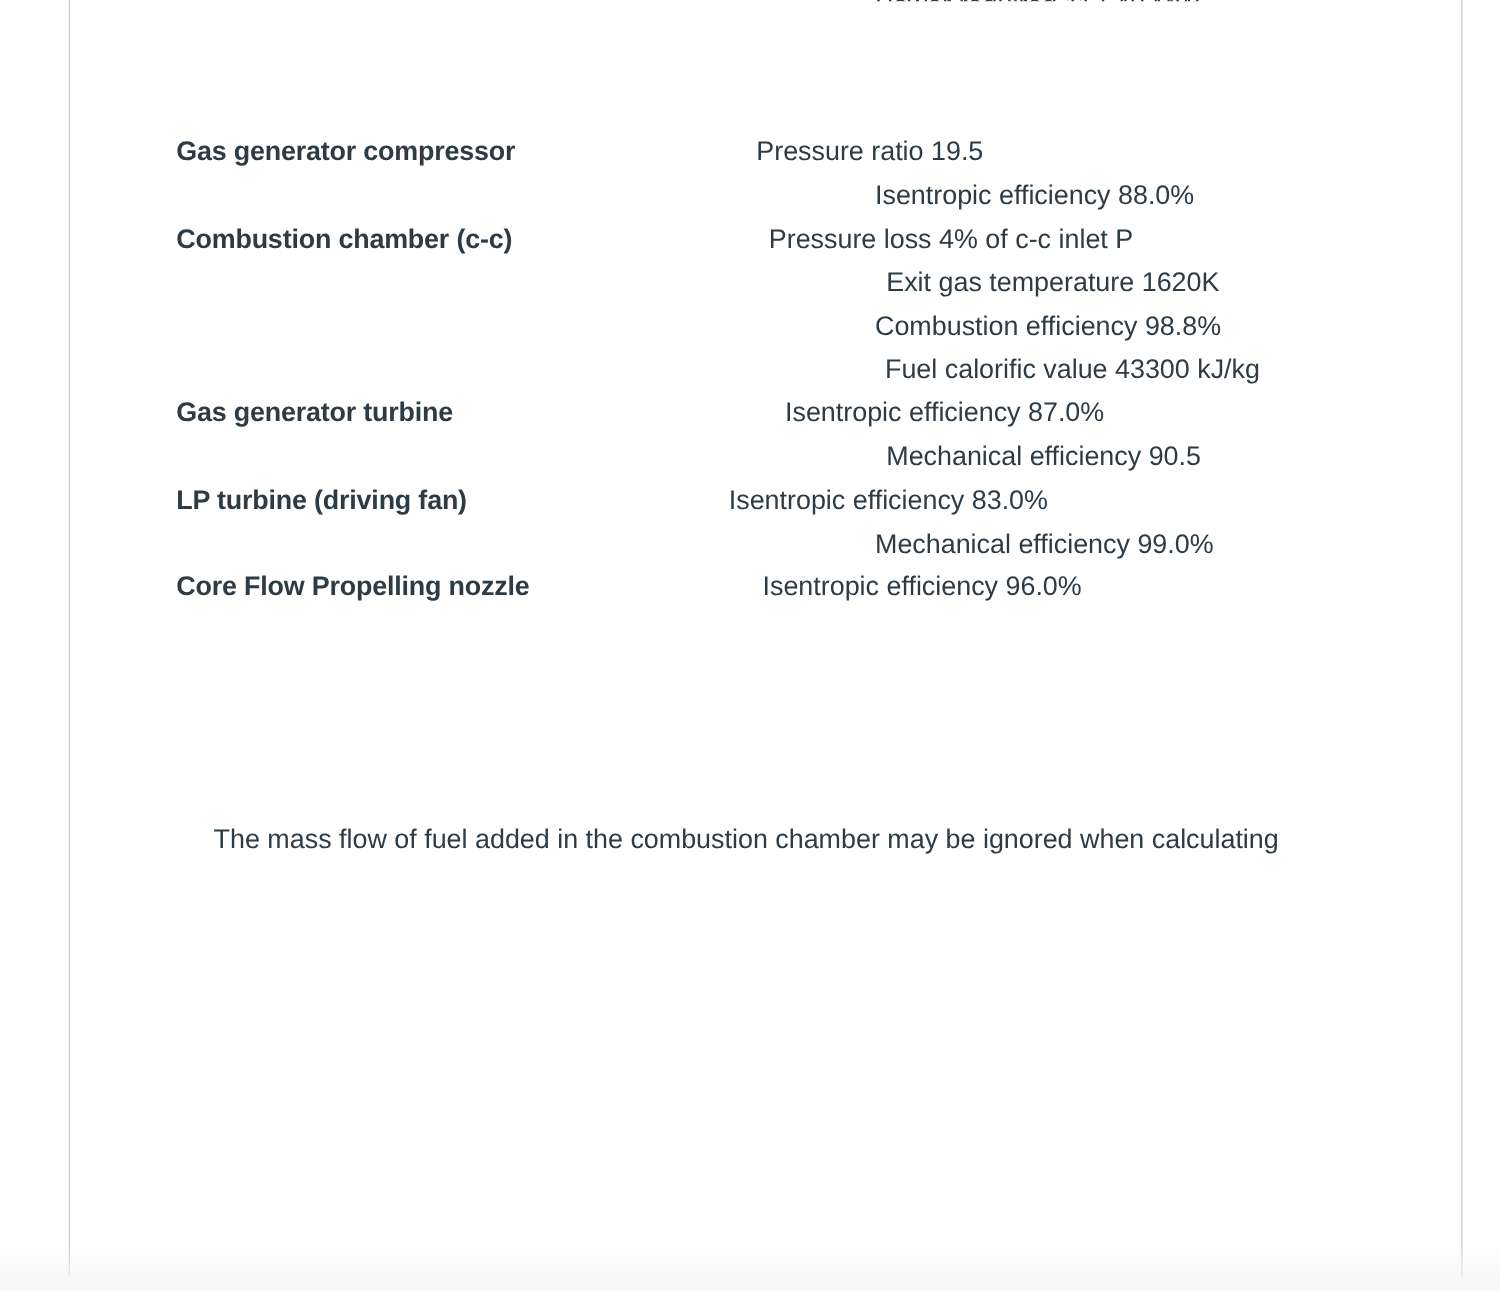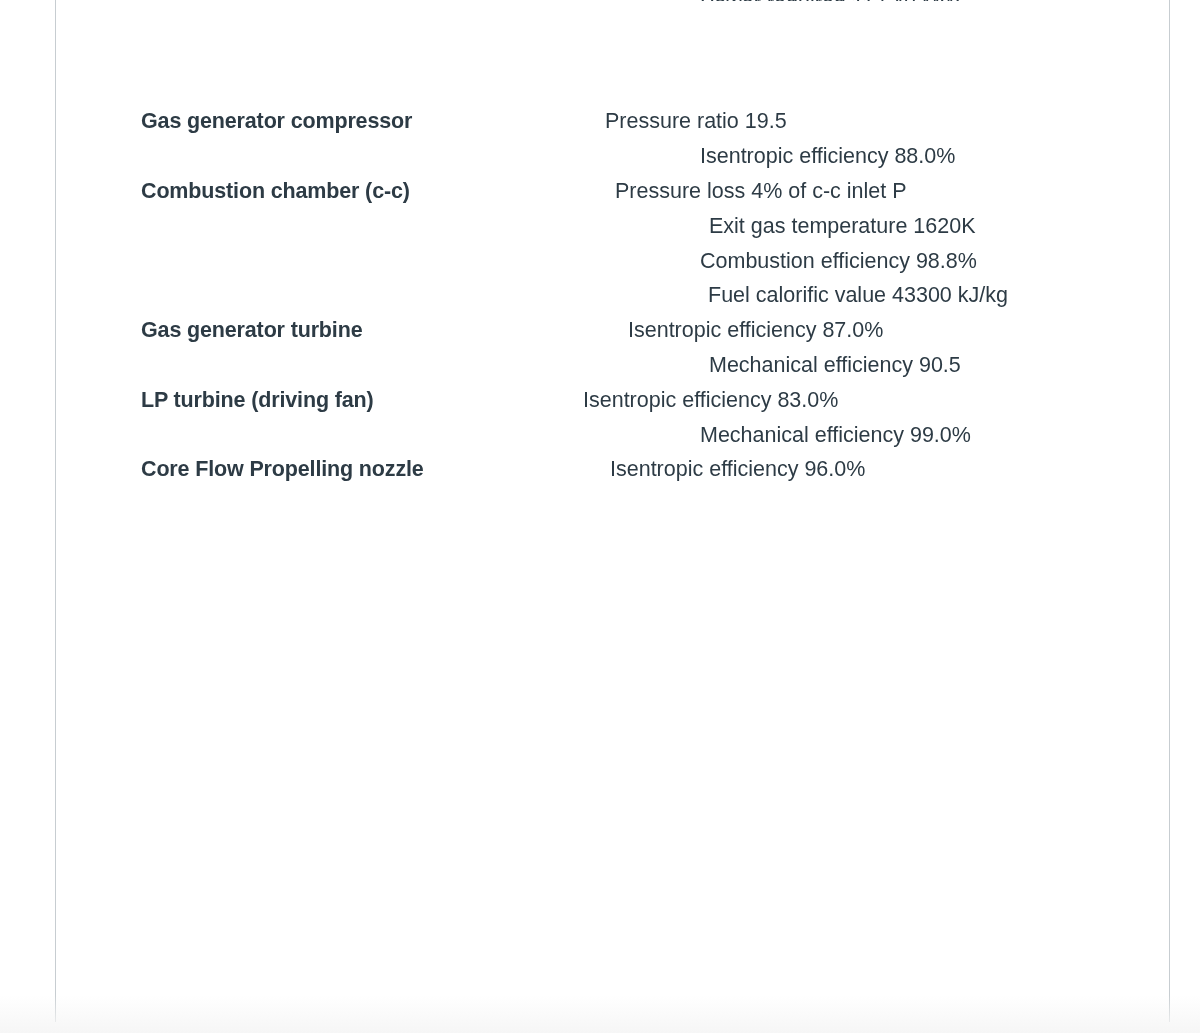--- a/index.html
+++ b/index.html
@@ -100,20 +100,21 @@
   <div id="content">
 
     <div class="spec-block">
       <div class="clipped-top">
         <span class="spec-value" style="left:559px;">Power required 11.540 MW</span>
       </div>
       <div id="spec-rows"><div class="spec-row"><span class="spec-label">Gas generator compressor</span><span class="spec-value" style="left: 464px;">Pressure ratio 19.5</span></div><div class="spec-row"><span class="spec-value" style="left: 559px;">Isentropic efficiency 88.0%</span></div><div class="spec-row"><span class="spec-label">Combustion chamber (c-c)</span><span class="spec-value" style="left: 474px;">Pressure loss 4% of c-c inlet P</span></div><div class="spec-row"><span class="spec-value" style="left: 568px;">Exit gas temperature 1620K</span></div><div class="spec-row"><span class="spec-value" style="left: 559px;">Combustion efficiency 98.8%</span></div><div class="spec-row"><span class="spec-value" style="left: 567px;">Fuel calorific value 43300 kJ/kg</span></div><div class="spec-row"><span class="spec-label">Gas generator turbine</span><span class="spec-value" style="left: 487px;">Isentropic efficiency 87.0%</span></div><div class="spec-row"><span class="spec-value" style="left: 568px;">Mechanical efficiency 90.5</span></div><div class="spec-row"><span class="spec-label">LP turbine (driving fan)</span><span class="spec-value" style="left: 442px;">Isentropic efficiency 83.0%</span></div><div class="spec-row"><span class="spec-value" style="left: 559px;">Mechanical efficiency 99.0%</span></div><div class="spec-row"><span class="spec-label">Core Flow Propelling nozzle</span><span class="spec-value" style="left: 469px;">Isentropic efficiency 96.0%</span></div></div>
     </div>
 
     <div class="assumptions">
+      <span class="line">     The mass flow of fuel added in the combustion chamber may be ignored when calculating</span>
       
       
     </div>
 
   </div>
 </div>
 
 <div id="bottom-fade"></div>
 
 </body></html>

